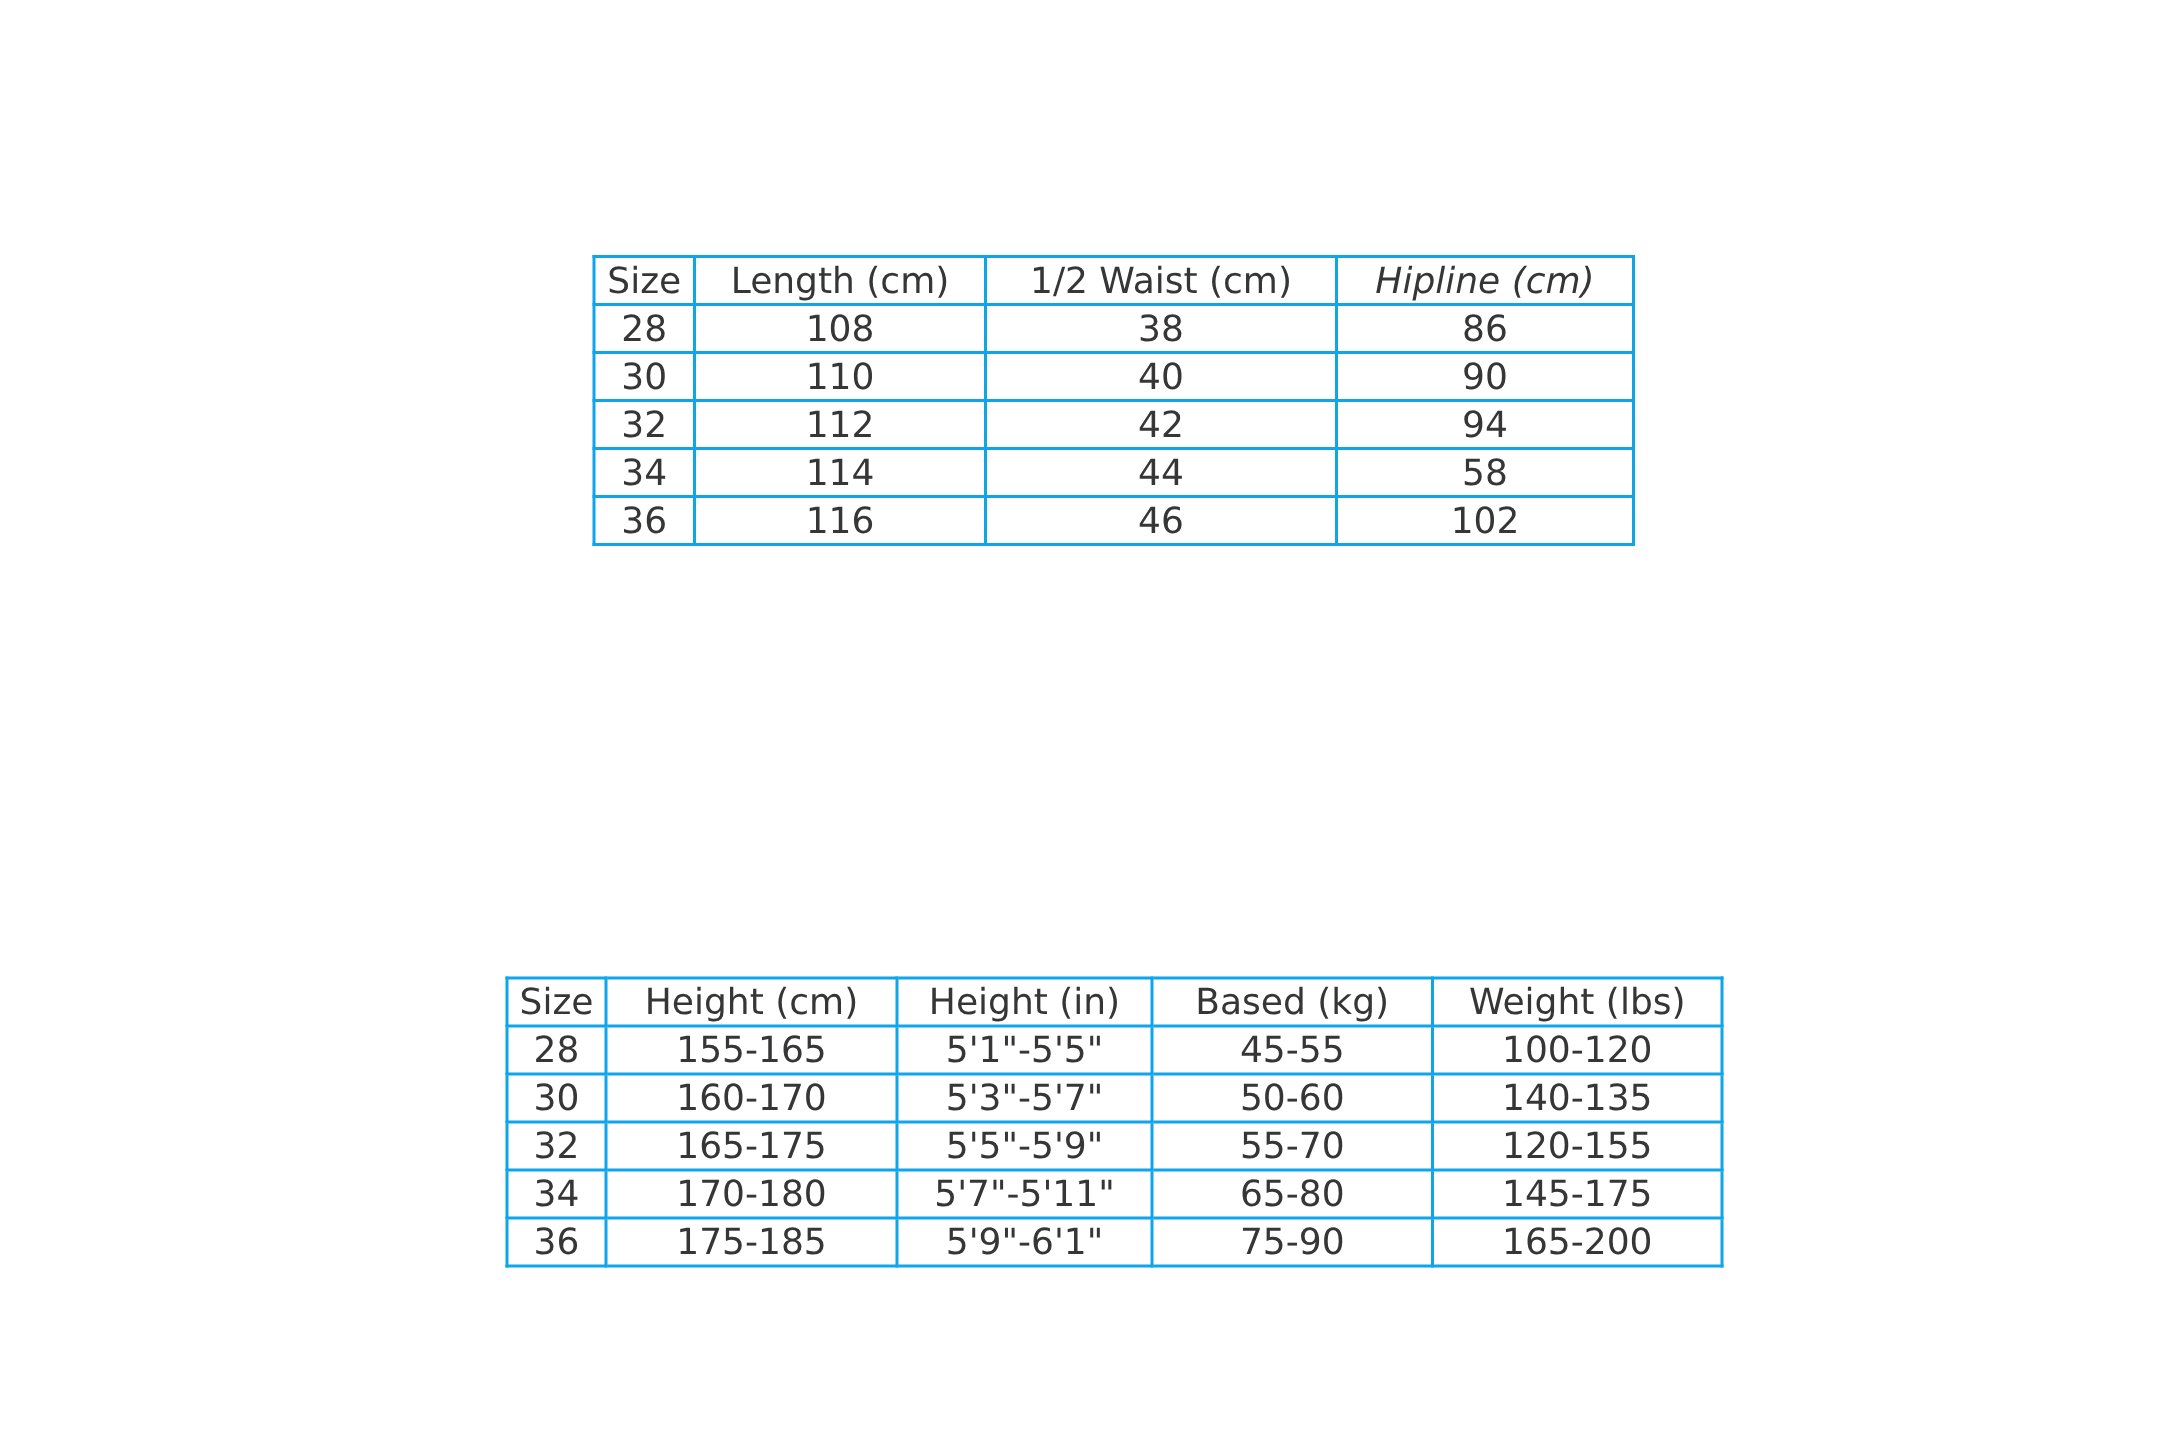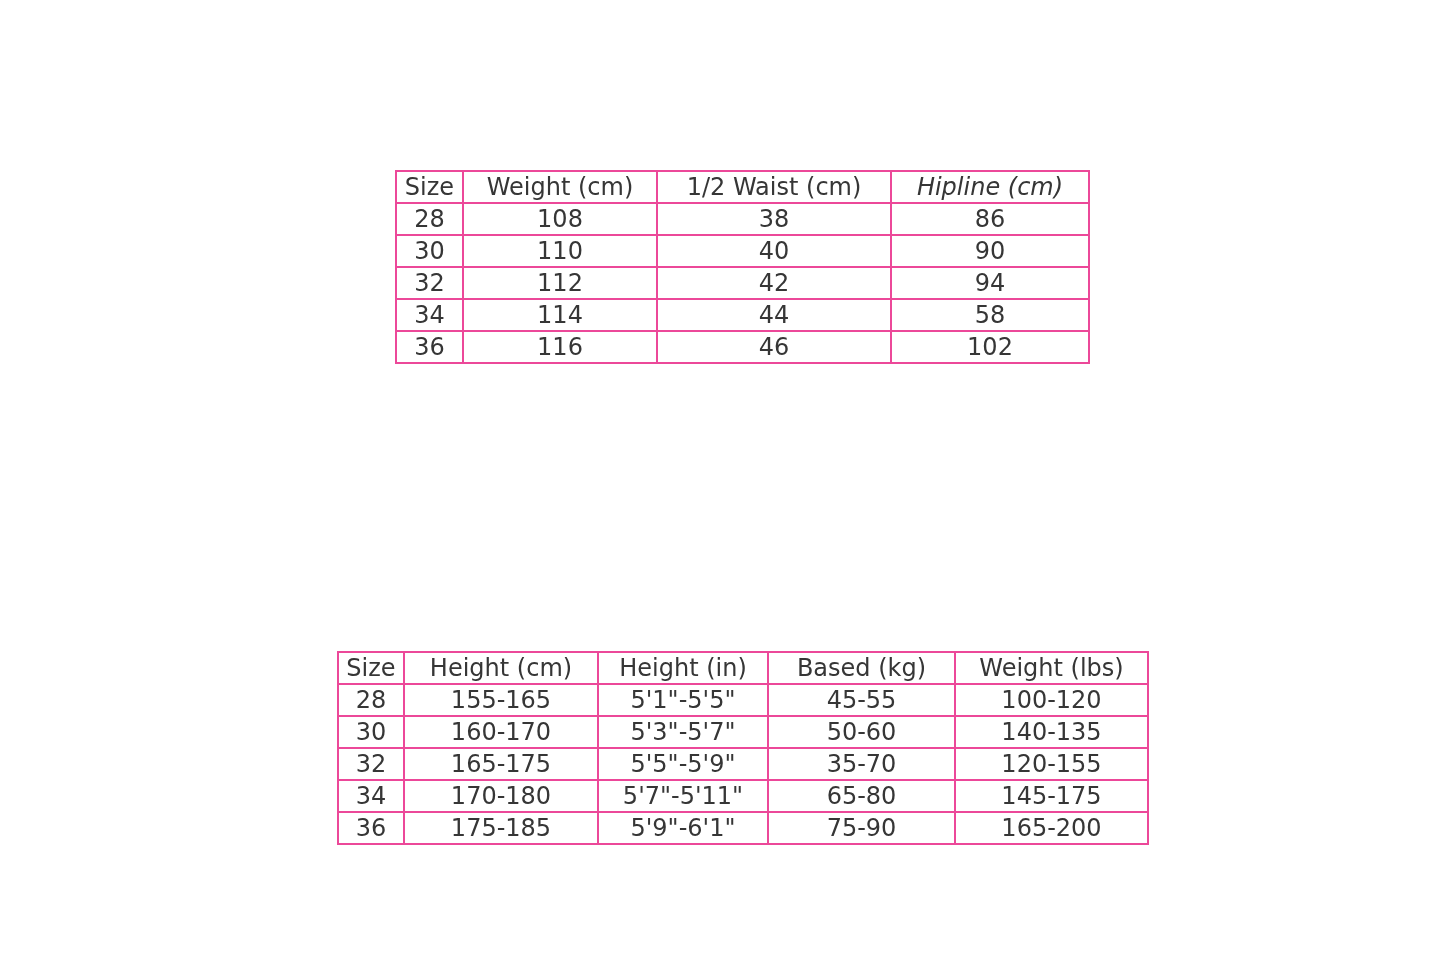--- a/index.html
+++ b/index.html
@@ -26,21 +26,21 @@
     white-space: nowrap;
     font-family: "DejaVu Sans", sans-serif;
   }
   table.tbl {
     position: absolute;
     border-collapse: collapse;
     table-layout: fixed;
     background: #ffffff;
   }
   table.tbl th, table.tbl td {
-    border: 2px solid #ec4899;
+    border: 2px solid #0ea5e9;
     font-weight: normal;
     text-align: center;
     vertical-align: middle;
     padding: 0;
     height: 30px;
     font-size: 24px;
     line-height: 1;
     color: #363636;
     font-family: "DejaVu Sans", sans-serif;
     overflow: hidden;
@@ -69,21 +69,21 @@
 </style>
 </head>
 <body>
 
 <div class="canvas">
 
   <table class="tbl tbl-dimensions">
       <thead>
         <tr>
           <th>Size</th>
-          <th>Weight (cm)</th>
+          <th>Length (cm)</th>
           <th>1/2 Waist (cm)</th>
           <th>Hipline (cm)</th>
         </tr>
       </thead>
       <tbody>
         <tr>
           <td>28</td>
           <td>108</td>
           <td>38</td>
           <td>86</td>
@@ -137,21 +137,21 @@
           <td>30</td>
           <td>160-170</td>
           <td>5'3"-5'7"</td>
           <td>50-60</td>
           <td>140-135</td>
         </tr>
         <tr>
           <td>32</td>
           <td>165-175</td>
           <td>5'5"-5'9"</td>
-          <td>35-70</td>
+          <td>55-70</td>
           <td>120-155</td>
         </tr>
         <tr>
           <td>34</td>
           <td>170-180</td>
           <td>5'7"-5'11"</td>
           <td>65-80</td>
           <td>145-175</td>
         </tr>
         <tr>

